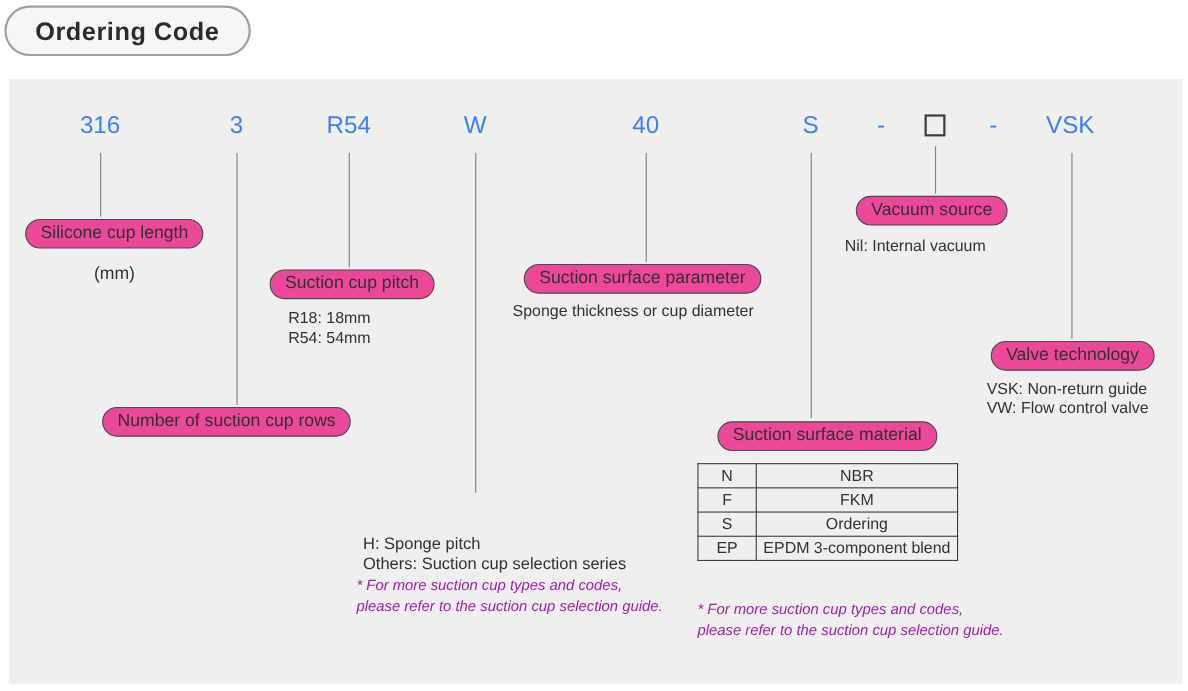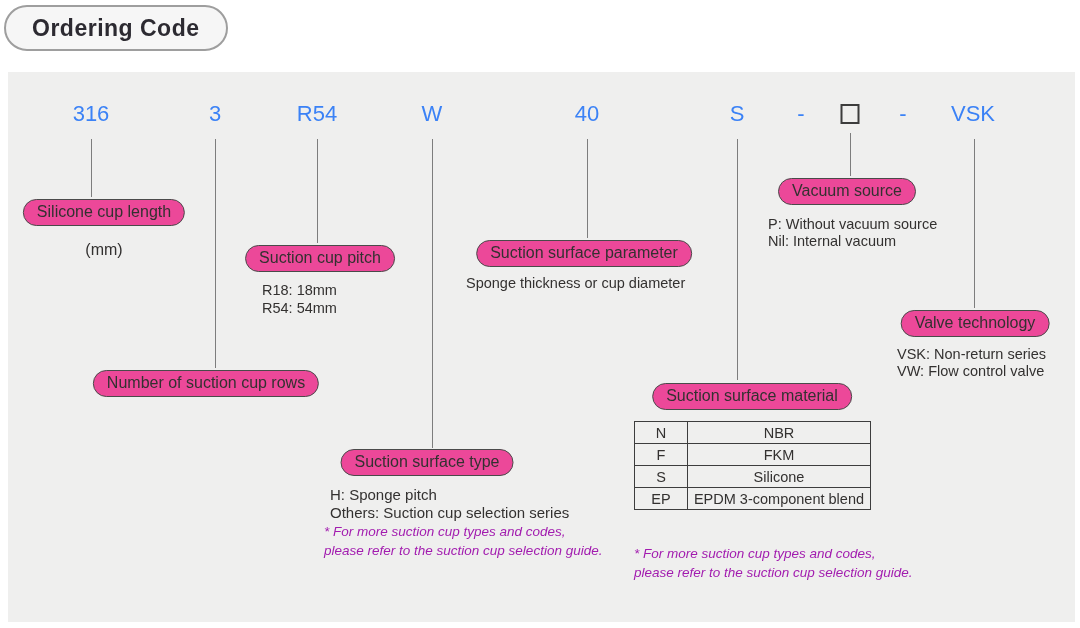--- a/index.html
+++ b/index.html
@@ -134,21 +134,20 @@
   <div class="subtext centered" style="left:104px; top:241px; font-size:16px">(mm)</div>
 
   <div class="bubble" style="left:320px; top:245px">Suction cup pitch</div>
   <div class="subtext" style="left:262px; top:281px; line-height:18px">
     <div>R18: 18mm</div>
     <div>R54: 54mm</div>
   </div>
 
   <div class="bubble" style="left:206px; top:370px">Number of suction cup rows</div>
 
-  <div class="bubble" style="left:427px; top:449px">Suction surface type</div>
   <div class="subtext" style="left:330px; top:486px; font-size:15px; line-height:18px">
     <div>H: Sponge pitch</div>
     <div>Others: Suction cup selection series</div>
   </div>
   <div class="note" style="left:324px; top:523px">
     <div>* For more suction cup types and codes,</div>
     <div>please refer to the suction cup selection guide.</div>
   </div>
 
   <div class="bubble" style="left:584px; top:240px">Suction surface parameter</div>
@@ -160,38 +159,37 @@
     <tr>
       <td class="c1">N</td>
       <td>NBR</td>
     </tr>
     <tr>
       <td class="c1">F</td>
       <td>FKM</td>
     </tr>
     <tr>
       <td class="c1">S</td>
-      <td>Silicone</td>
+      <td>Ordering</td>
     </tr>
     <tr>
       <td class="c1">EP</td>
       <td>EPDM 3-component blend</td>
     </tr>
   </tbody>
     </table>
   <div class="note" style="left:634px; top:545px">
     <div>* For more suction cup types and codes,</div>
     <div>please refer to the suction cup selection guide.</div>
   </div>
 
   <div class="bubble" style="left:847px; top:178px">Vacuum source</div>
   <div class="subtext" style="left:768px; top:216px">
-    <div>P: Without vacuum source</div>
     <div>Nil: Internal vacuum</div>
   </div>
 
   <div class="bubble" style="left:975px; top:310px">Valve technology</div>
   <div class="subtext" style="left:897px; top:346px">
-    <div>VSK: Non-return series</div>
+    <div>VSK: Non-return guide</div>
     <div>VW: Flow control valve</div>
   </div>
 
 </div>
 
 </body></html>

